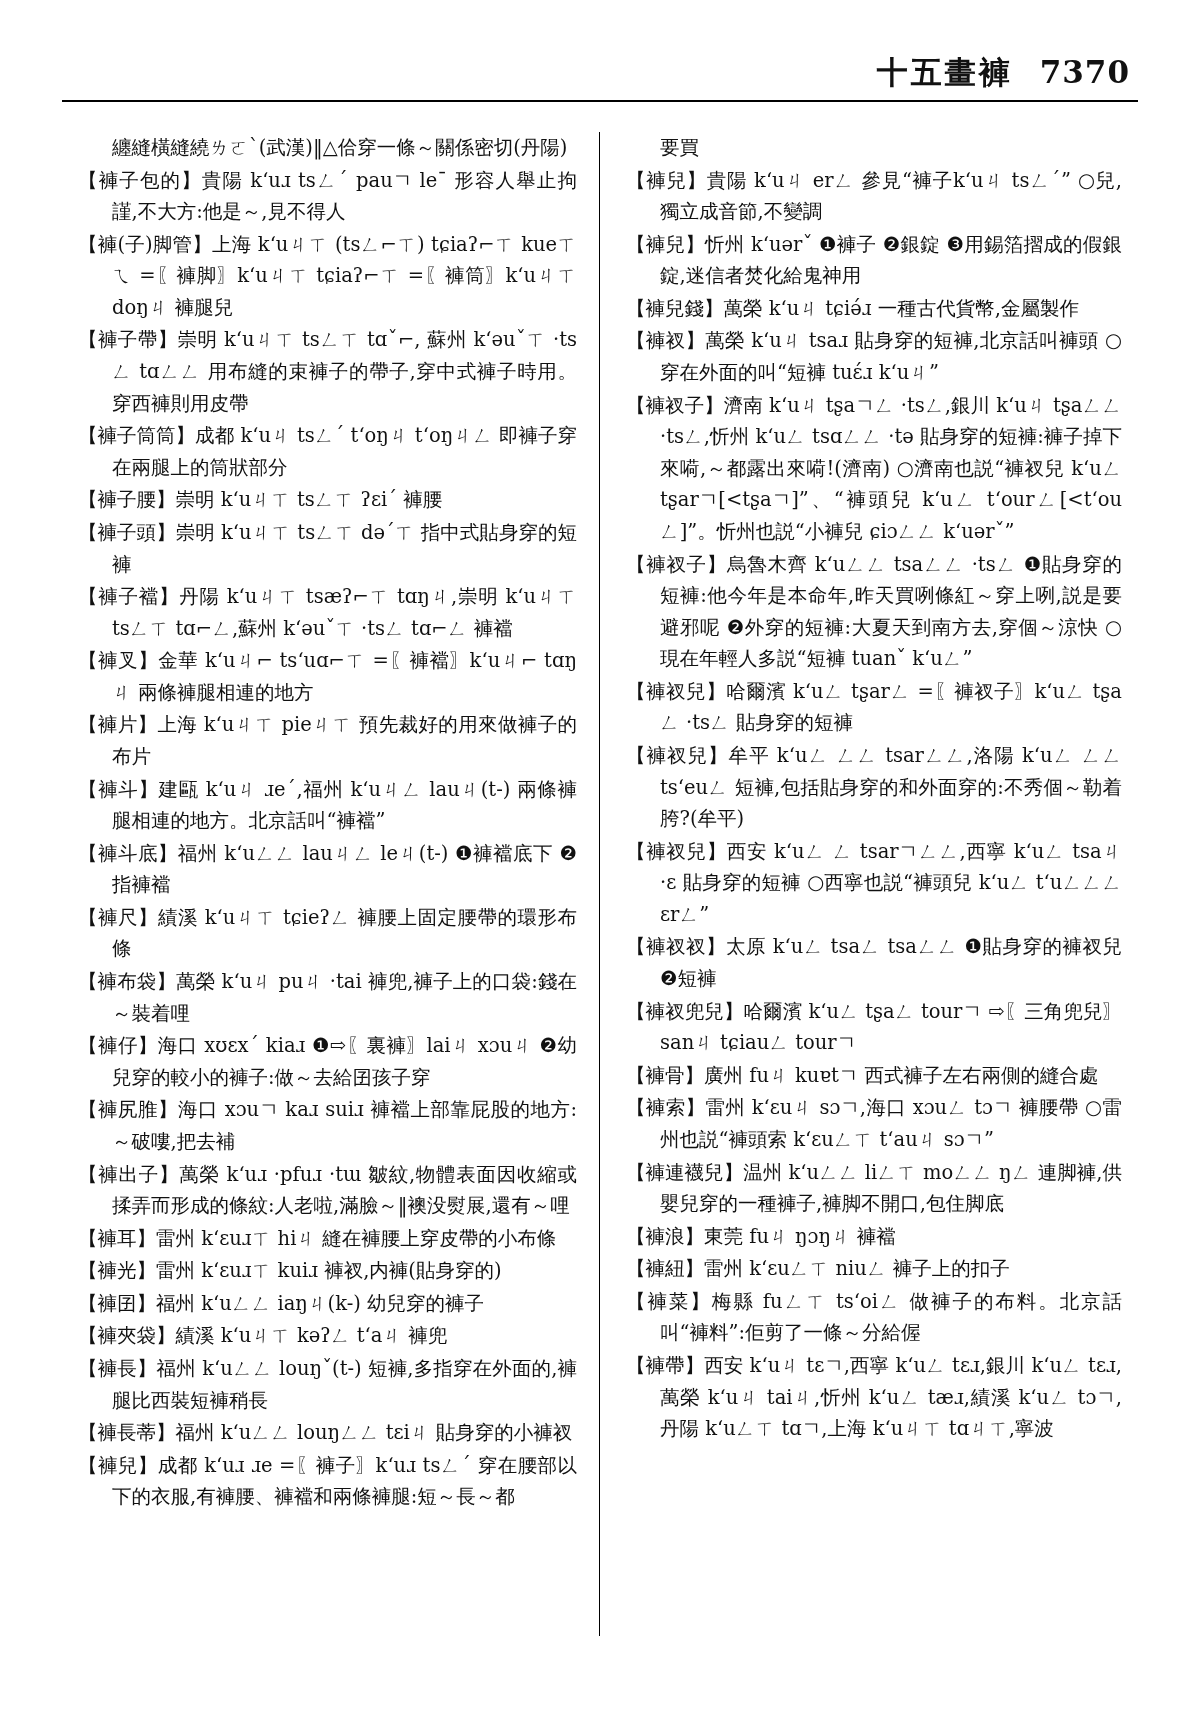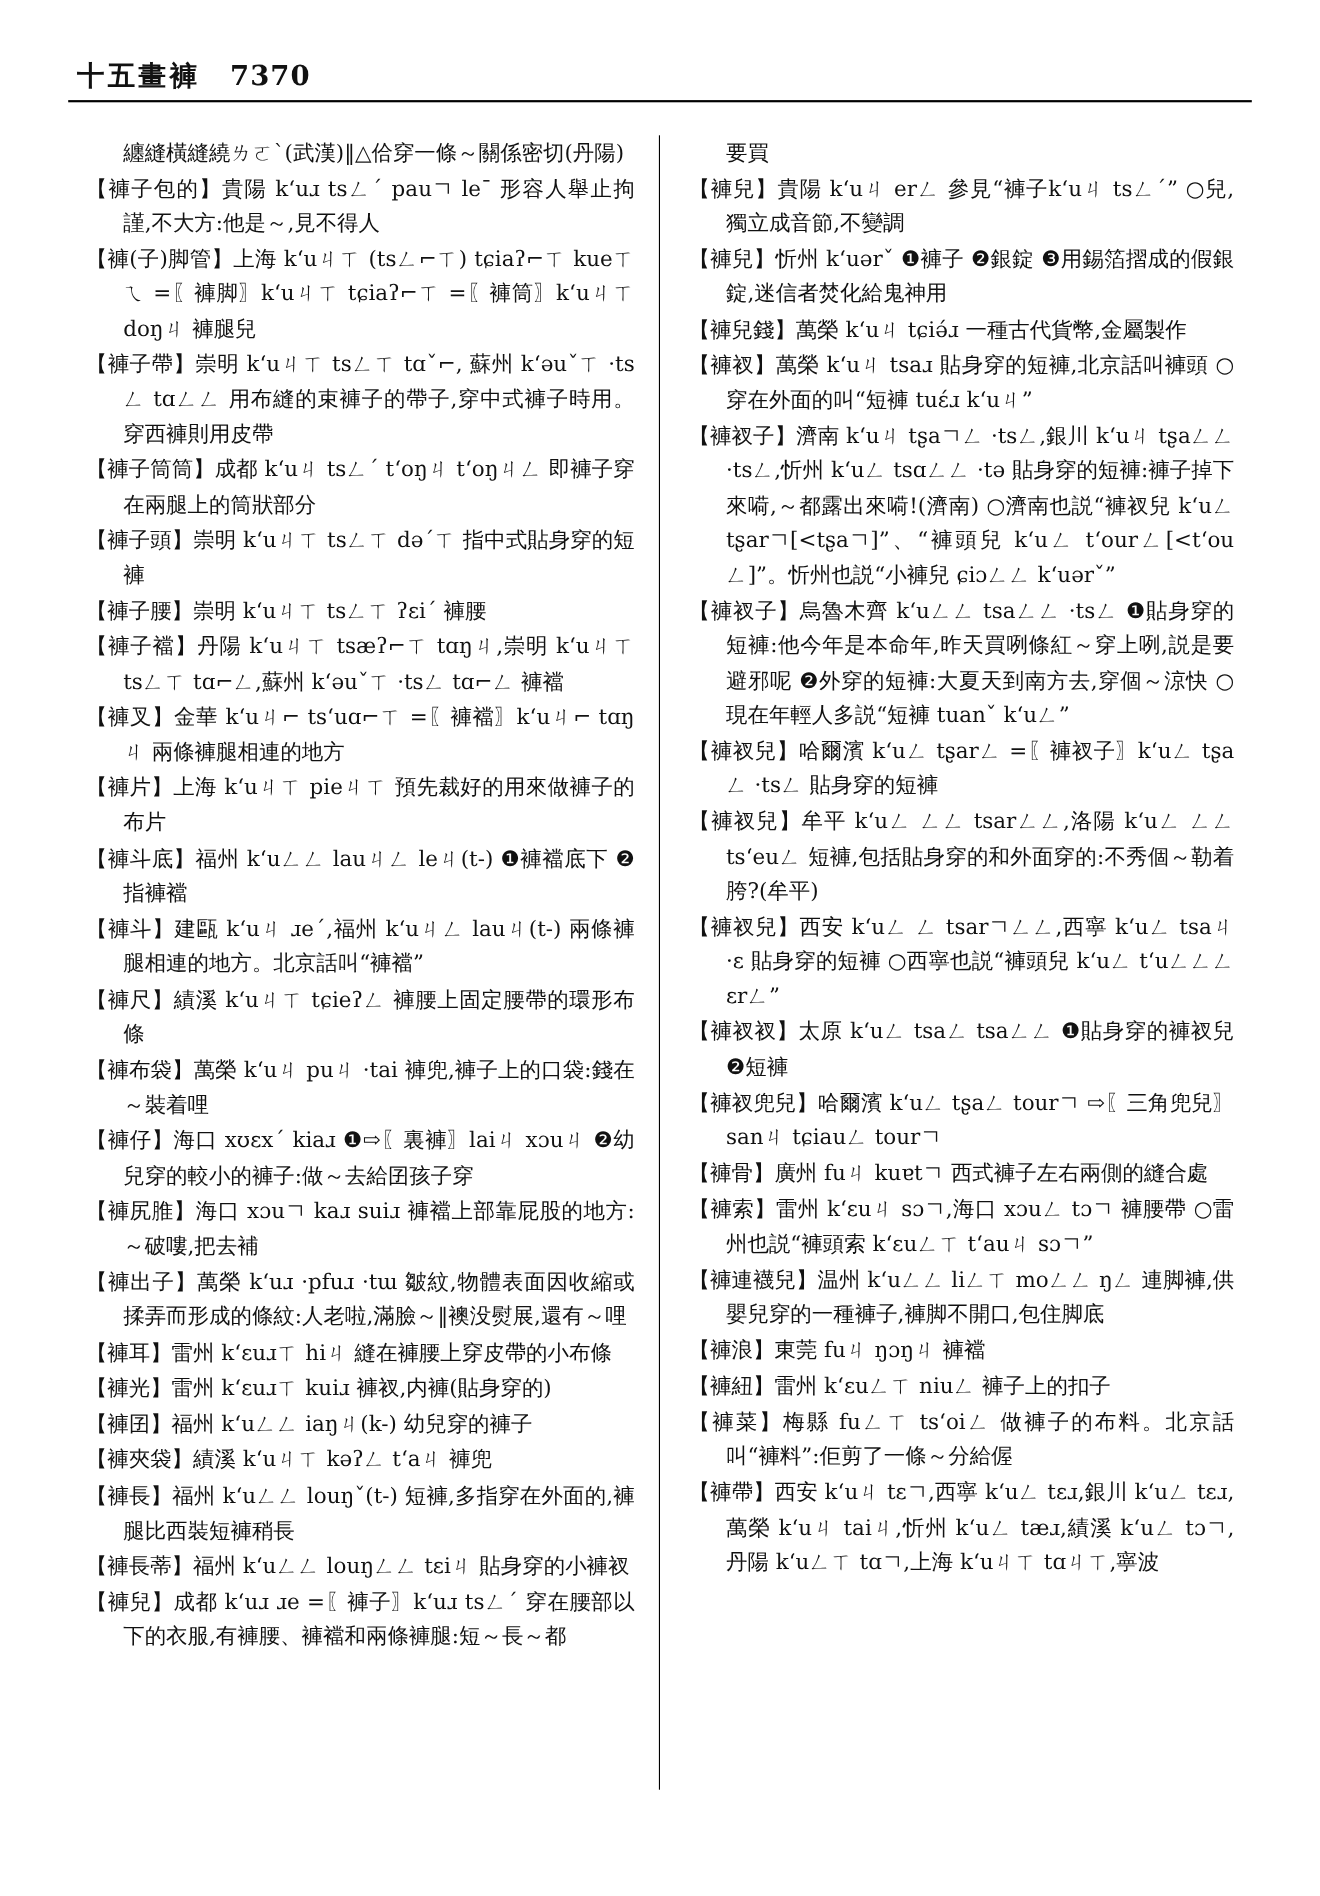--- a/index.html
+++ b/index.html
@@ -17,23 +17,23 @@
     position: relative;
     width: 1200px;
     height: 1724px;
     box-sizing: border-box;
     padding: 52px 62px 20px 62px;
   }
   
   .header {
     display: flex;
     align-items: baseline;
-    justify-content: flex-start;
+    justify-content: flex-end;
     padding: 0 8px 6px 8px;
-    font-size: 25px;
+    font-size: 31px;
   }
   .header .left {
     letter-spacing: 3px;
     font-weight: 600;
   }
   .header .right {
     display: flex;
     align-items: baseline;
     gap: 30px;
     font-weight: 600;
@@ -95,27 +95,27 @@
   <div class="rule"></div>
 
   <div class="columns">
 
     <div class="col left">
       <div class="entry cont">纏縫橫縫繞ㄌㄛˋ(武漢)‖△佮穿一條～關係密切(丹陽)</div>
       <div class="entry hang">【褲子包的】貴陽 kʻuɹ tsㄥˊ pauㄱ leˉ 形容人舉止拘謹,不大方:他是～,見不得人</div>
       <div class="entry hang">【褲(子)脚管】上海 kʻuㄐㄒ (tsㄥ⌐ㄒ) tɕiaʔ⌐ㄒ kueㄒㄟ =〖褲脚〗kʻuㄐㄒ tɕiaʔ⌐ㄒ =〖褲筒〗kʻuㄐㄒ doŋㄐ 褲腿兒</div>
       <div class="entry hang">【褲子帶】崇明 kʻuㄐㄒ tsㄥㄒ tɑˇ⌐, 蘇州 kʻəuˇㄒ ·tsㄥ tɑㄥㄥ 用布縫的束褲子的帶子,穿中式褲子時用。穿西褲則用皮帶</div>
       <div class="entry hang">【褲子筒筒】成都 kʻuㄐ tsㄥˊ tʻoŋㄐ tʻoŋㄐㄥ 即褲子穿在兩腿上的筒狀部分</div>
+      <div class="entry hang">【褲子腰】崇明 kʻuㄐㄒ tsㄥㄒ ʔɛiˊ 褲腰</div>
       <div class="entry hang">【褲子頭】崇明 kʻuㄐㄒ tsㄥㄒ dəˊㄒ 指中式貼身穿的短褲</div>
-      <div class="entry hang">【褲子腰】崇明 kʻuㄐㄒ tsㄥㄒ ʔɛiˊ 褲腰</div>
       <div class="entry hang">【褲子襠】丹陽 kʻuㄐㄒ tsæʔ⌐ㄒ tɑŋㄐ,崇明 kʻuㄐㄒ tsㄥㄒ tɑ⌐ㄥ,蘇州 kʻəuˇㄒ ·tsㄥ tɑ⌐ㄥ 褲襠</div>
       <div class="entry hang">【褲叉】金華 kʻuㄐ⌐ tsʻuɑ⌐ㄒ =〖褲襠〗kʻuㄐ⌐ tɑŋㄐ 兩條褲腿相連的地方</div>
       <div class="entry hang">【褲片】上海 kʻuㄐㄒ pieㄐㄒ 預先裁好的用來做褲子的布片</div>
+      <div class="entry hang">【褲斗】建甌 kʻuㄐ ɹeˊ,福州 kʻuㄐㄥ lauㄐ(t-) 兩條褲腿相連的地方。北京話叫“褲襠”</div>
       <div class="entry hang">【褲斗底】福州 kʻuㄥㄥ lauㄐㄥ leㄐ(t-) ❶褲襠底下 ❷指褲襠</div>
-      <div class="entry hang">【褲斗】建甌 kʻuㄐ ɹeˊ,福州 kʻuㄐㄥ lauㄐ(t-) 兩條褲腿相連的地方。北京話叫“褲襠”</div>
       <div class="entry hang">【褲尺】績溪 kʻuㄐㄒ tɕieʔㄥ 褲腰上固定腰帶的環形布條</div>
       <div class="entry hang">【褲布袋】萬榮 kʻuㄐ puㄐ ·tai 褲兜,褲子上的口袋:錢在～裝着哩</div>
       <div class="entry hang">【褲仔】海口 xʊɛxˊ kiaɹ ❶⇨〖裏褲〗laiㄐ xɔuㄐ ❷幼兒穿的較小的褲子:做～去給囝孩子穿</div>
       <div class="entry hang">【褲尻脽】海口 xɔuㄱ kaɹ suiɹ 褲襠上部靠屁股的地方:～破嘍,把去補</div>
       <div class="entry hang">【褲出子】萬榮 kʻuɹ ·pfuɹ ·tɯ 皺紋,物體表面因收縮或揉弄而形成的條紋:人老啦,滿臉～‖襖没熨展,還有～哩</div>
       <div class="entry hang">【褲耳】雷州 kʻɛuɹㄒ hiㄐ 縫在褲腰上穿皮帶的小布條</div>
       <div class="entry hang">【褲光】雷州 kʻɛuɹㄒ kuiɹ 褲衩,内褲(貼身穿的)</div>
       <div class="entry hang">【褲囝】福州 kʻuㄥㄥ iaŋㄐ(k-) 幼兒穿的褲子</div>
       <div class="entry hang">【褲夾袋】績溪 kʻuㄐㄒ kəʔㄥ tʻaㄐ 褲兜</div>
       <div class="entry hang">【褲長】福州 kʻuㄥㄥ louŋˇ(t-) 短褲,多指穿在外面的,褲腿比西裝短褲稍長</div>

